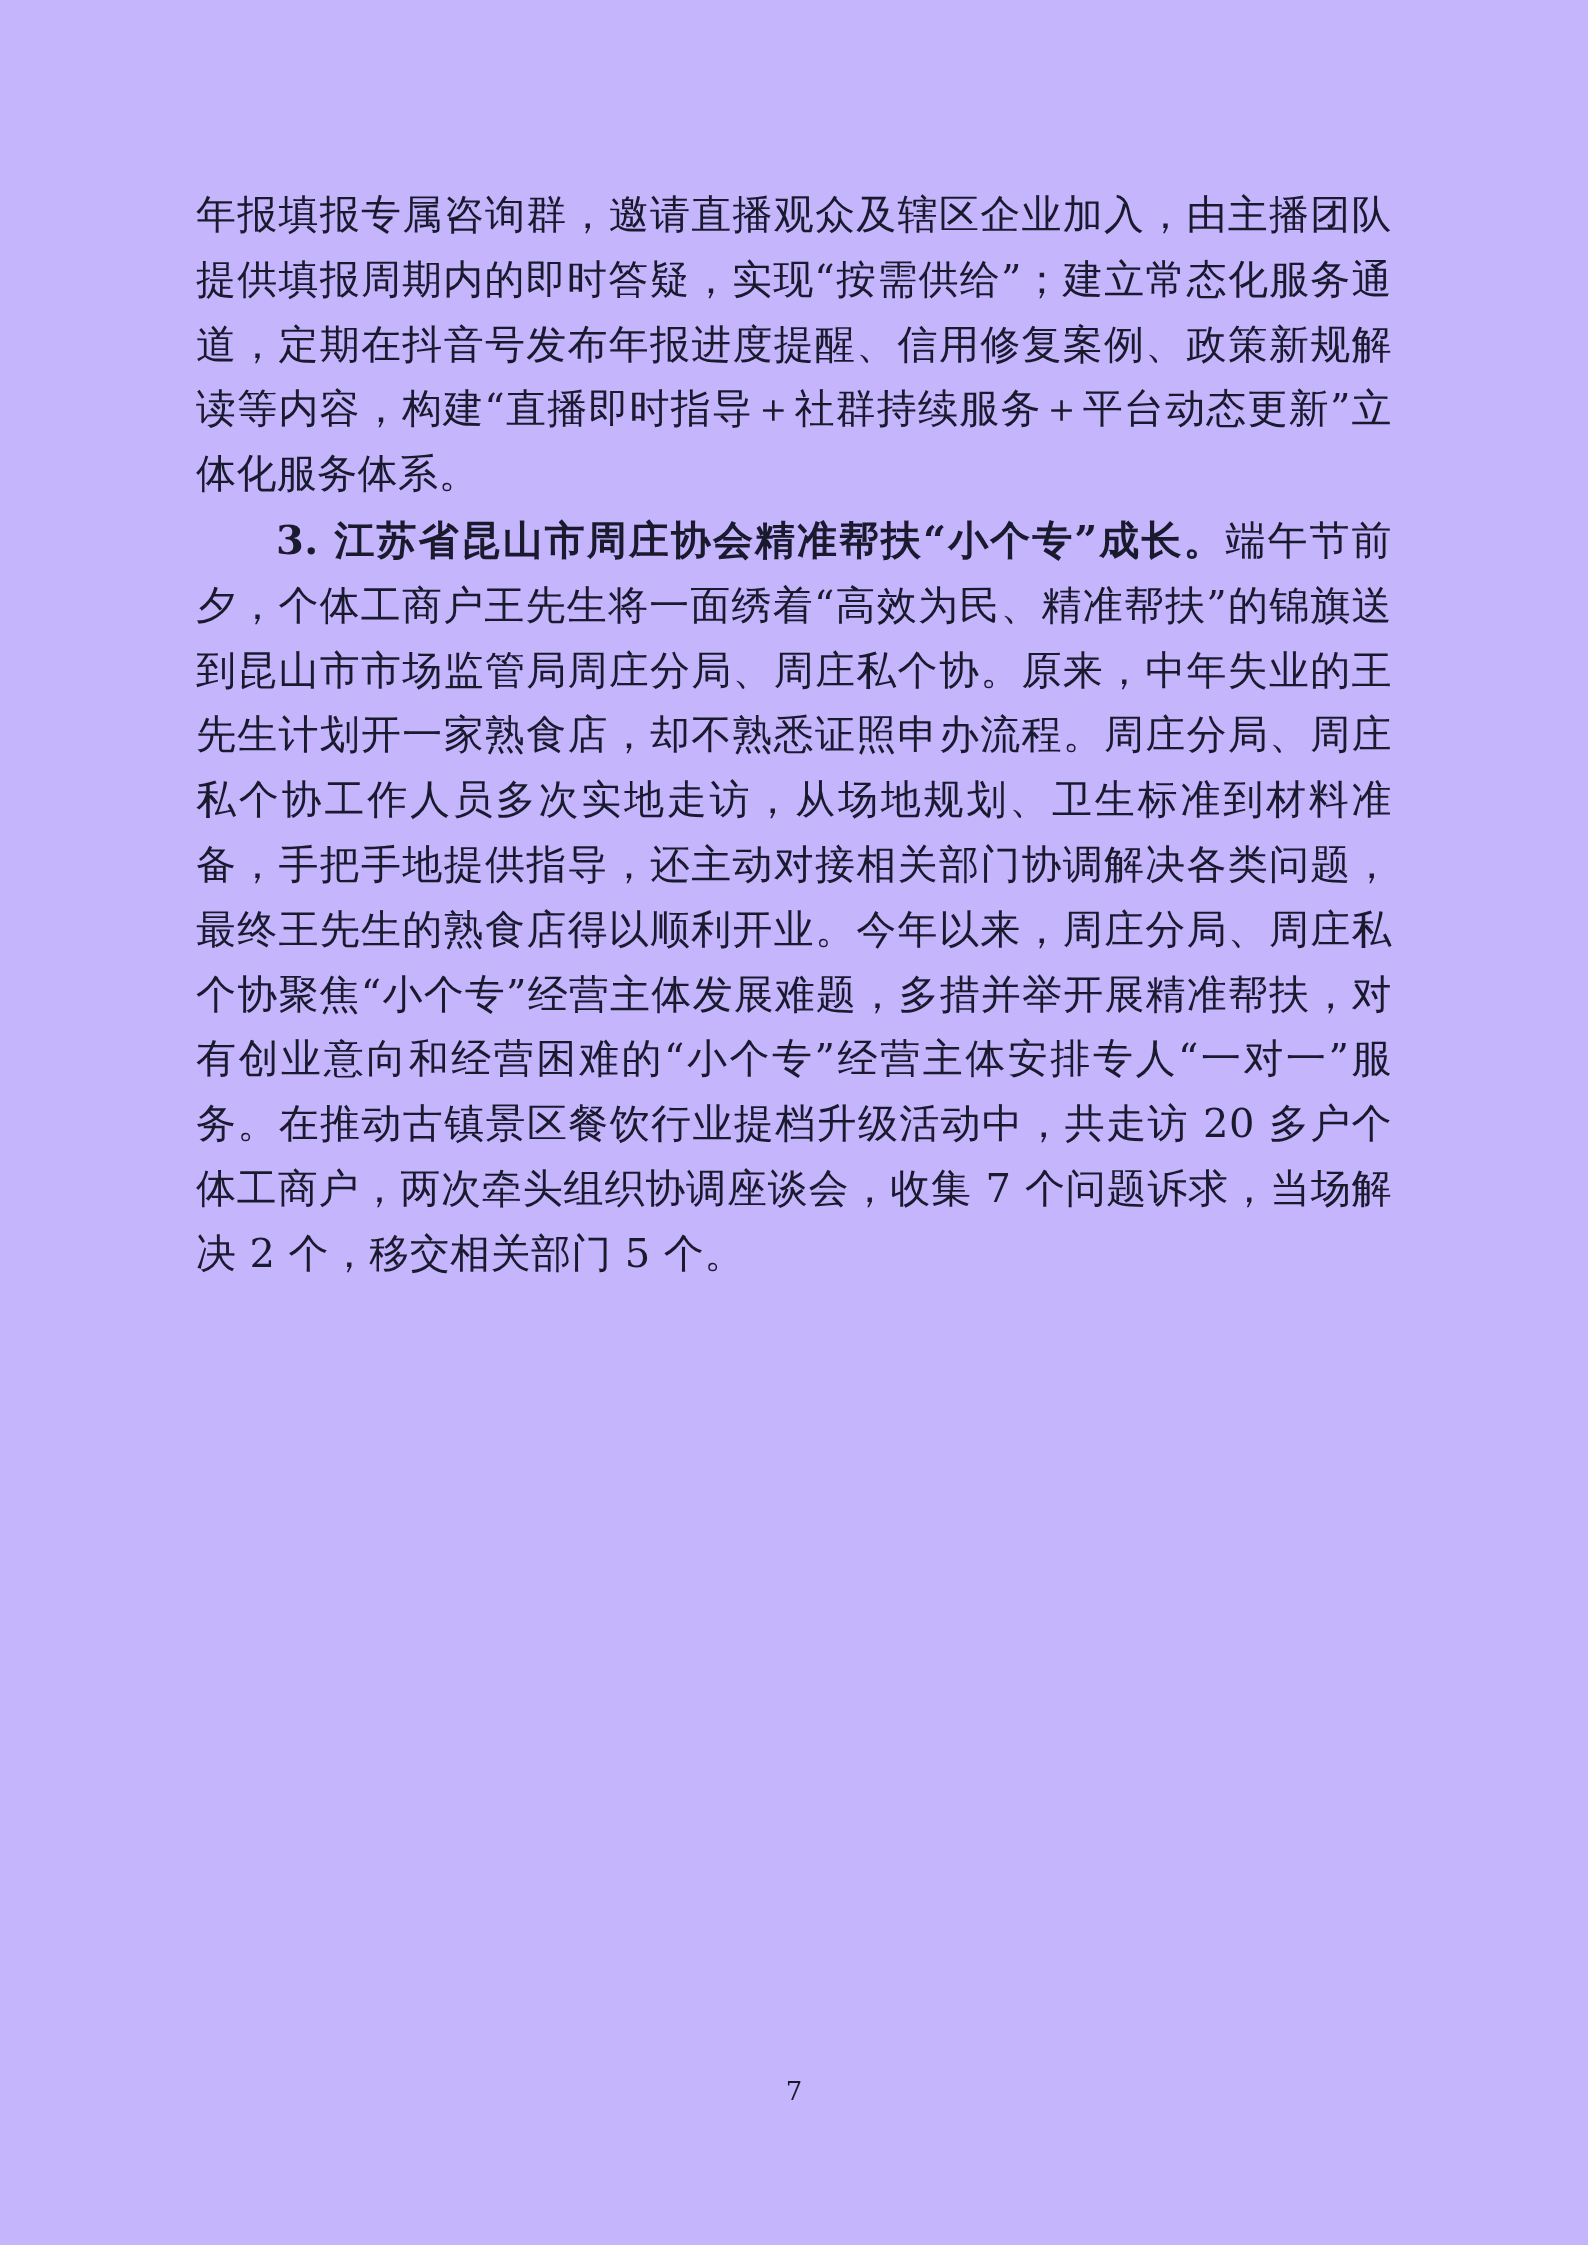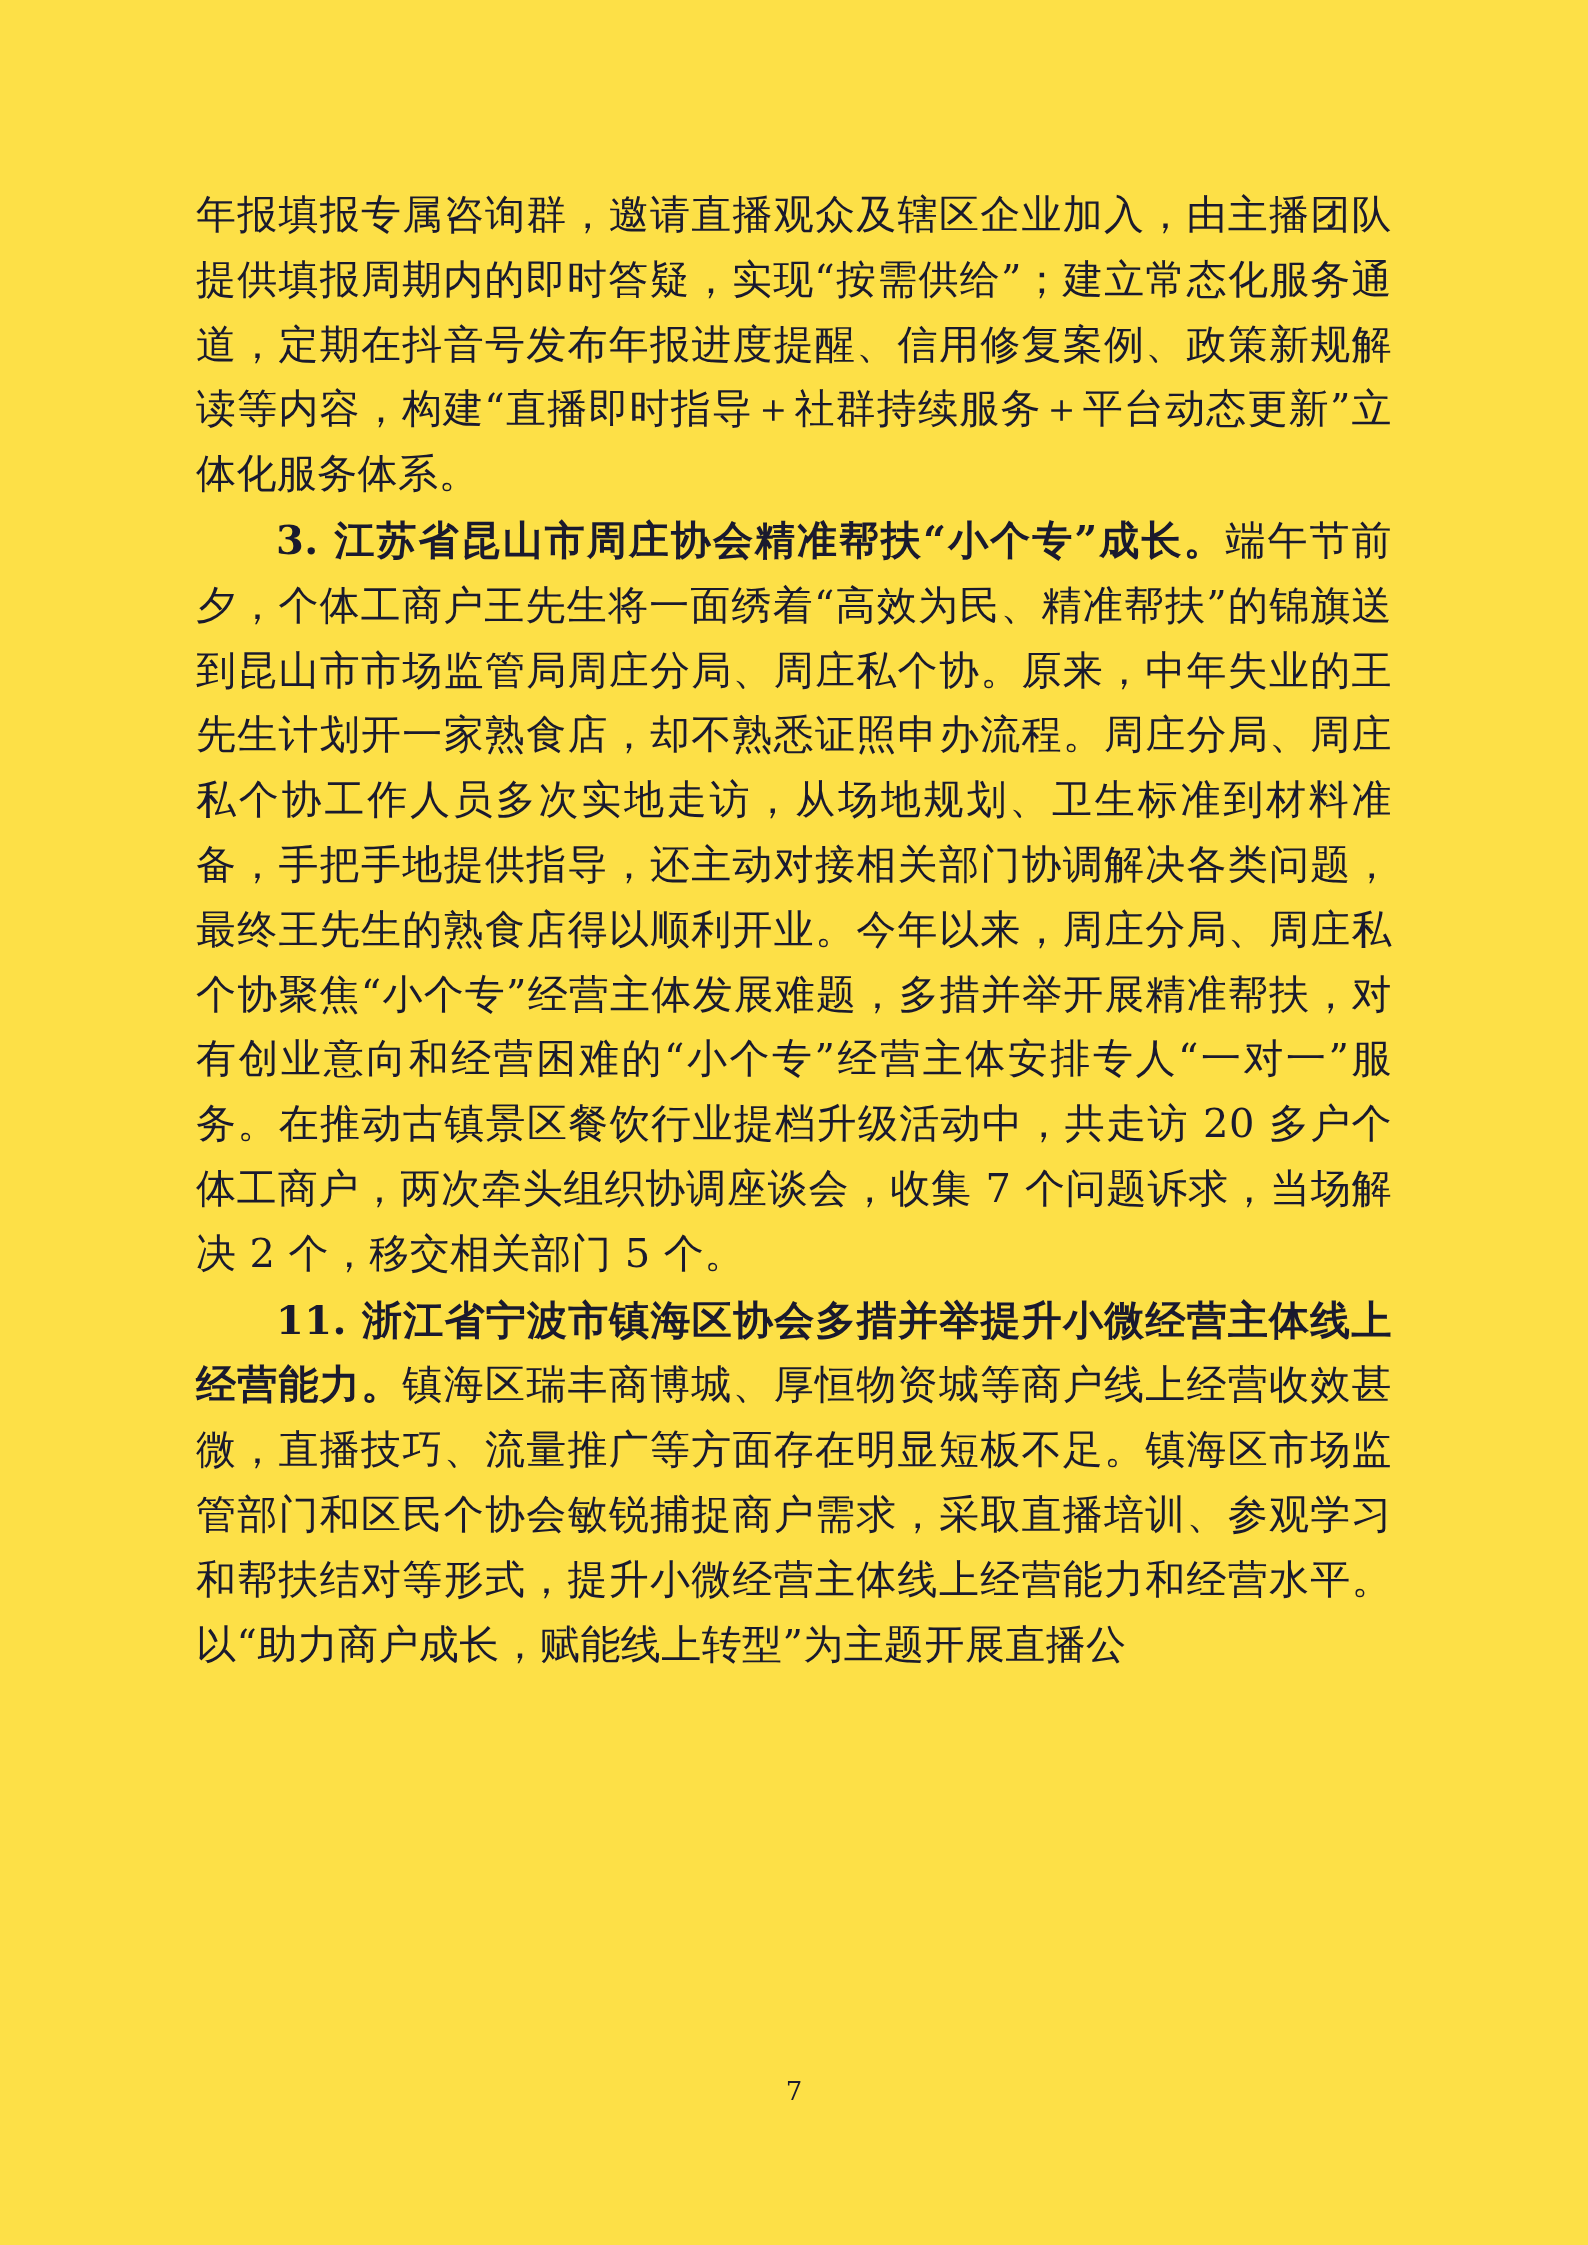--- a/index.html
+++ b/index.html
@@ -4,21 +4,21 @@
 <style>
   html, body {
     margin: 0;
     padding: 0;
     background: #ffffff;
   }
   .page {
     position: relative;
     width: 1588px;
     height: 2245px;
-    background: #fde047;
+    background: #c4b5fd;
     box-sizing: border-box;
     overflow: hidden;
   }
   .content {
     position: absolute;
     left: 196px;
     top: 182px;
     width: 1196px;
   }
   .para {
@@ -55,20 +55,17 @@
   <div class="content">
 
     <p class="para">
       <span>年报填报专属咨询群，邀请直播观众及辖区企业加入，由主播团队提供填报周期内的即时答疑，实现“按需供给”；建立常态化服务通道，定期在抖音号发布年报进度提醒、信用修复案例、政策新规解读等内容，构建“直播即时指导＋社群持续服务＋平台动态更新”立体化服务体系。</span>
     </p>
 
     <p class="para indent">
       <span class="lead">3. 江苏省昆山市周庄协会精准帮扶“小个专”成长。</span><span>端午节前夕，个体工商户王先生将一面绣着“高效为民、精准帮扶”的锦旗送到昆山市市场监管局周庄分局、周庄私个协。原来，中年失业的王先生计划开一家熟食店，却不熟悉证照申办流程。周庄分局、周庄私个协工作人员多次实地走访，从场地规划、卫生标准到材料准备，手把手地提供指导，还主动对接相关部门协调解决各类问题，最终王先生的熟食店得以顺利开业。今年以来，周庄分局、周庄私个协聚焦“小个专”经营主体发展难题，多措并举开展精准帮扶，对有创业意向和经营困难的“小个专”经营主体安排专人“一对一”服务。在推动古镇景区餐饮行业提档升级活动中，共走访 20 多户个体工商户，两次牵头组织协调座谈会，收集 7 个问题诉求，当场解决 2 个，移交相关部门 5 个。</span>
     </p>
 
-    <p class="para indent">
-      <span class="lead">11. 浙江省宁波市镇海区协会多措并举提升小微经营主体线上经营能力。</span><span>镇海区瑞丰商博城、厚恒物资城等商户线上经营收效甚微，直播技巧、流量推广等方面存在明显短板不足。镇海区市场监管部门和区民个协会敏锐捕捉商户需求，采取直播培训、参观学习和帮扶结对等形式，提升小微经营主体线上经营能力和经营水平。以“助力商户成长，赋能线上转型”为主题开展直播公</span>
-    </p>
 
   </div>
 
   <div class="page-number">7</div>
 </div>
 
 </body></html>

